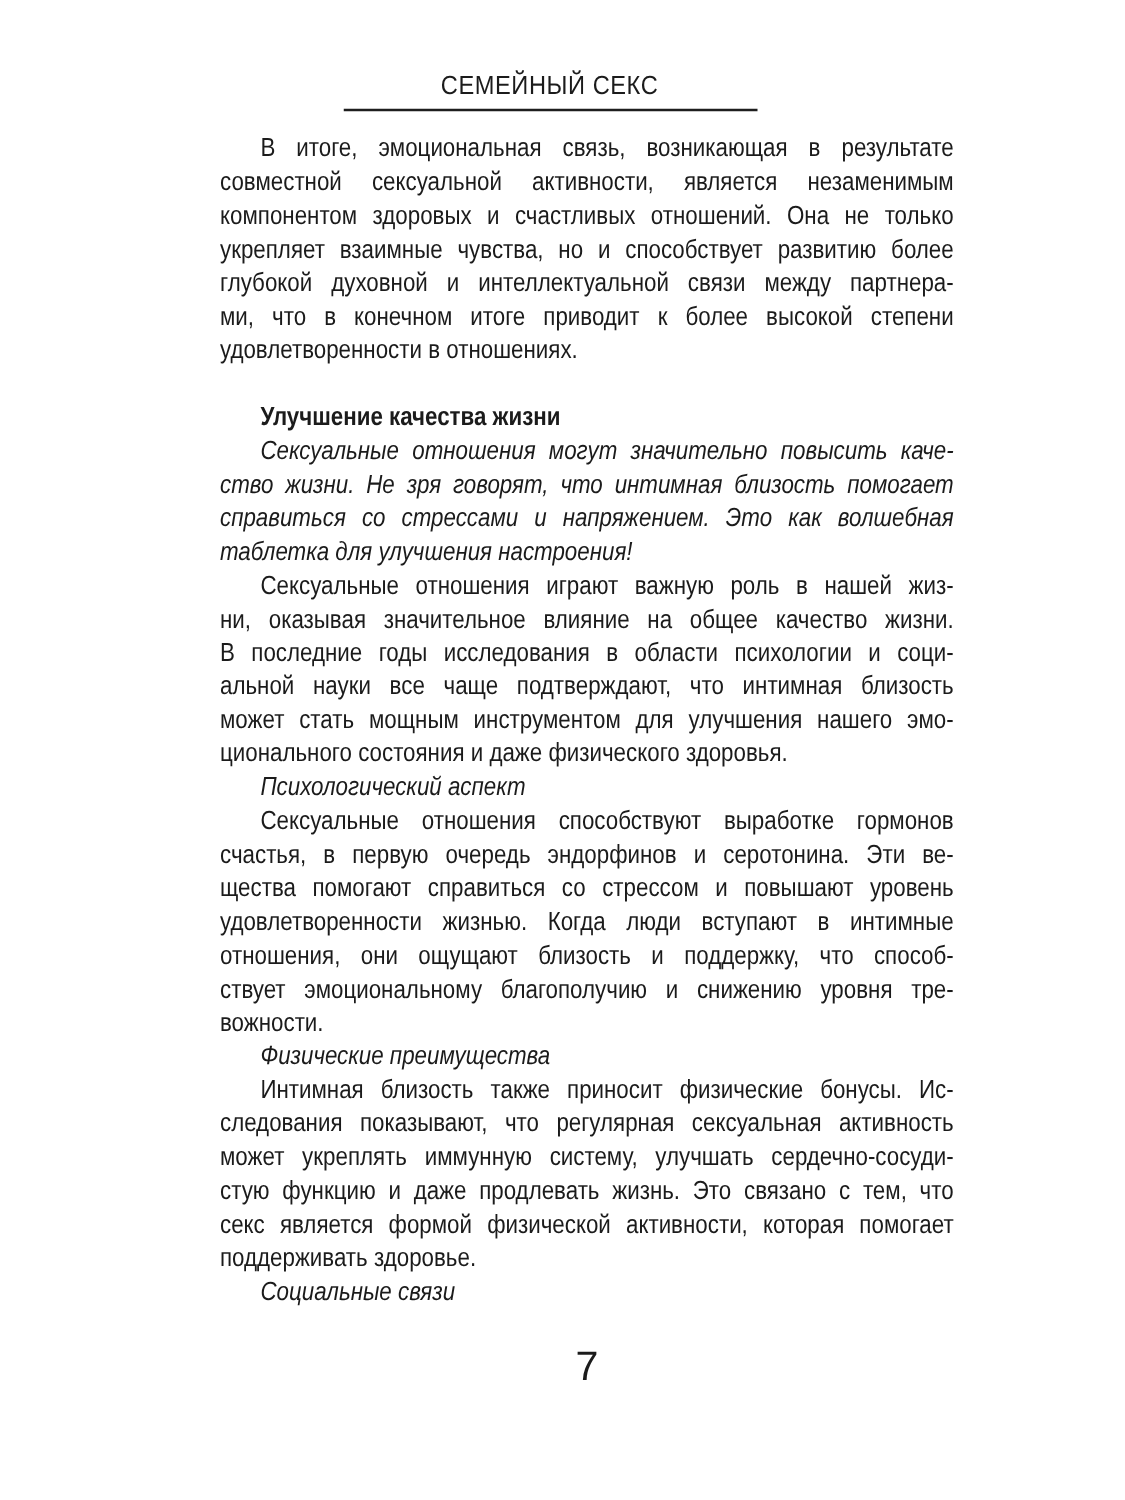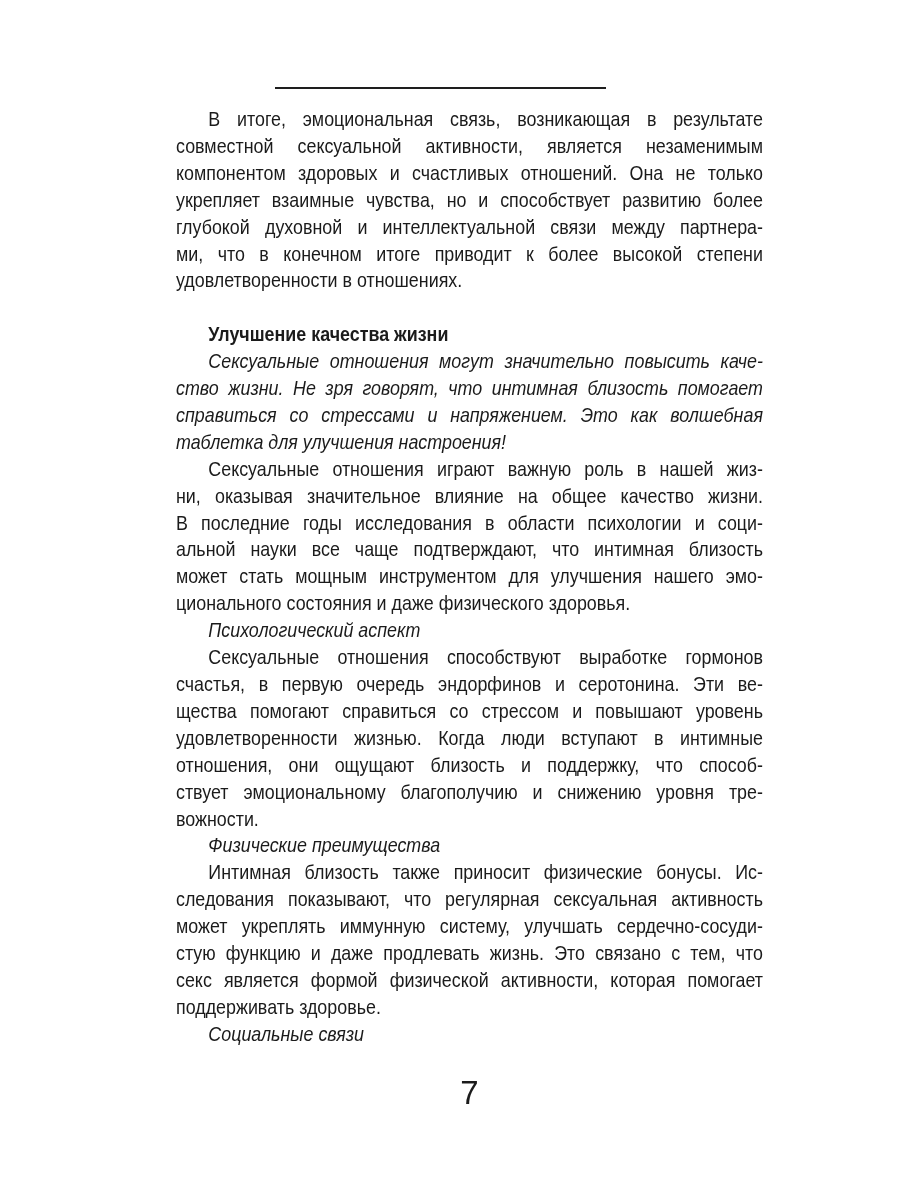--- a/index.html
+++ b/index.html
@@ -55,20 +55,23 @@
     position: absolute; top: 1076px; left: 176px; width: 587px;
     text-align: center;
     font-size: 33px;
     line-height: 1;
   }
 </style>
 </head>
 <body>
 
 <div class="page">
+  <div class="header-wrap">
+    <span class="header-title">СЕМЕЙНЫЙ СЕКС</span>
+  </div>
   <div class="header-rule"></div>
 
   <div class="text-column">
       <div class="para normal">
         <div class="line first">
           <span>В</span>
           <span>итоге,</span>
           <span>эмоциональная</span>
           <span>связь,</span>
           <span>возникающая</span>

